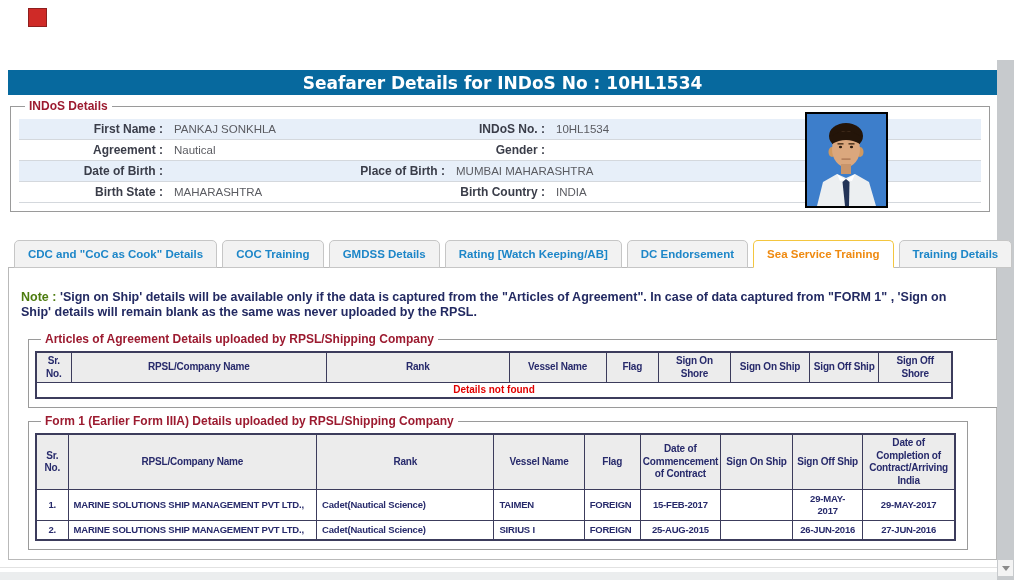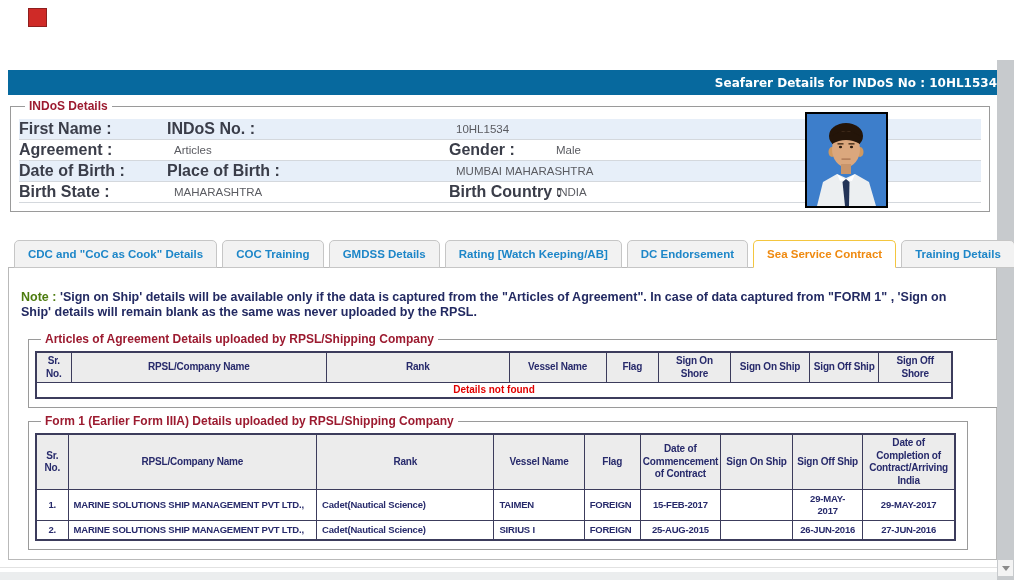--- a/index.html
+++ b/index.html
@@ -6,32 +6,32 @@
   html,body { background:#fff; }
   body { font-family:"Liberation Sans", sans-serif; }
   .screen { position:relative; width:1014px; height:580px; background:#fff; overflow:hidden; }
 
   
   .red-marker { position:absolute; left:28px; top:8px; width:19px; height:19px;
     background:#cf2a27; border:1px solid #8e1f1e; }
 
   
   .titlebar { position:absolute; left:8px; top:70px; width:989px; height:25px;
-    background:#07699e; color:#fff; display:flex; align-items:center; justify-content:flex-end;
-    font-family:"DejaVu Sans", sans-serif; font-weight:bold; font-size:12px; }
+    background:#07699e; color:#fff; display:flex; align-items:center; justify-content:center;
+    font-family:"DejaVu Sans", sans-serif; font-weight:bold; font-size:17px; }
 
   
   fieldset { border:1px solid #9a9a9a; }
   legend { color:#9c1b30; font-weight:bold; font-size:12px; padding:0 4px; margin-left:6px; }
   .indos { position:absolute; left:10px; top:99px; width:980px; height:113px; padding:2px 8px 6px; background:#fff; }
   .irows { margin-top:4px; }
   .irow { display:grid; grid-template-columns:148px 282px 100px 1fr; height:21px; align-items:center;
     border-bottom:1px solid #d4d8dd; }
   .irow.alt { background:#e7eff9; }
-  .lbl { text-align:left; color:#3a3d49; font-weight:bold; font-size:16px; padding-right:4px; white-space:nowrap; }
+  .lbl { text-align:right; color:#3a3d49; font-weight:bold; font-size:12px; padding-right:4px; white-space:nowrap; }
   .val { color:#5a5b61; font-size:11.5px; padding-left:7px; white-space:nowrap; }
 
   
   .photo { position:absolute; left:805px; top:112px; width:83px; height:96px; border:2px solid #000; z-index:5; }
   .photo svg { display:block; }
 
   
   .tabs { position:absolute; left:14px; top:240px; display:flex; gap:5px; z-index:3; }
   .tab { background:#f2f2f2; border:1px solid #c6c6c6; border-radius:5px 5px 0 0; color:#1d86c8;
     font-weight:bold; font-size:11.5px; padding:0 13px; height:28px; line-height:26px; cursor:pointer; white-space:nowrap; }
@@ -79,28 +79,28 @@
 
   <div class="titlebar">
     <span>Seafarer Details for INDoS No : 10HL1534</span>
   </div>
 
   <fieldset class="indos">
     <legend>INDoS Details</legend>
     <div class="irows">
       <div class="irow alt">
         <span class="lbl">First Name :</span>
+        <span class="val">PANKAJ SONKHLA</span>
         <span class="lbl">INDoS No. :</span>
         <span class="val">10HL1534</span>
       </div>
       <div class="irow">
         <span class="lbl">Agreement :</span>
-        <span class="val">Articles</span>
+        <span class="val">Nautical</span>
         <span class="lbl">Gender :</span>
-        <span class="val">Male</span>
       </div>
       <div class="irow alt">
         <span class="lbl">Date of Birth :</span>
         <span class="lbl">Place of Birth :</span>
         <span class="val">MUMBAI MAHARASHTRA</span>
       </div>
       <div class="irow">
         <span class="lbl">Birth State :</span>
         <span class="val">MAHARASHTRA</span>
         <span class="lbl">Birth Country :</span>
@@ -129,21 +129,21 @@
       <polygon points="39,65 35.5,68 38,92 42,92 42.5,68" fill="#233457"></polygon>
     </svg>
   </div>
 
   <div class="tabs">
     <div class="tab">CDC and "CoC as Cook" Details</div>
     <div class="tab">COC Training</div>
     <div class="tab">GMDSS Details</div>
     <div class="tab">Rating [Watch Keeping/AB]</div>
     <div class="tab">DC Endorsement</div>
-    <div class="tab active">Sea Service Contract</div>
+    <div class="tab active">Sea Service Training</div>
     <div class="tab">Training Details</div>
   </div>
 
   <div class="content-box">
 
     <div class="note">
       <span class="np">Note :</span>
       <span class="nb">'Sign on Ship' details will be available only if the data is captured from the "Articles of Agreement". In case of data captured from "FORM 1" , 'Sign on Ship' details will remain blank as the same was never uploaded by the RPSL.</span>
     </div>
 

